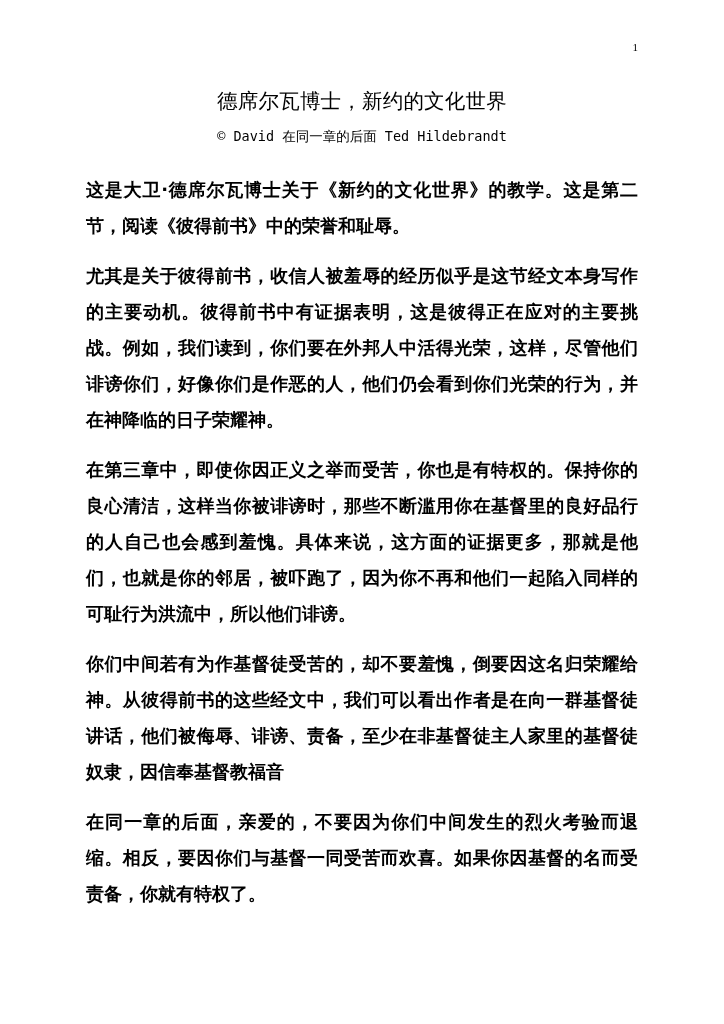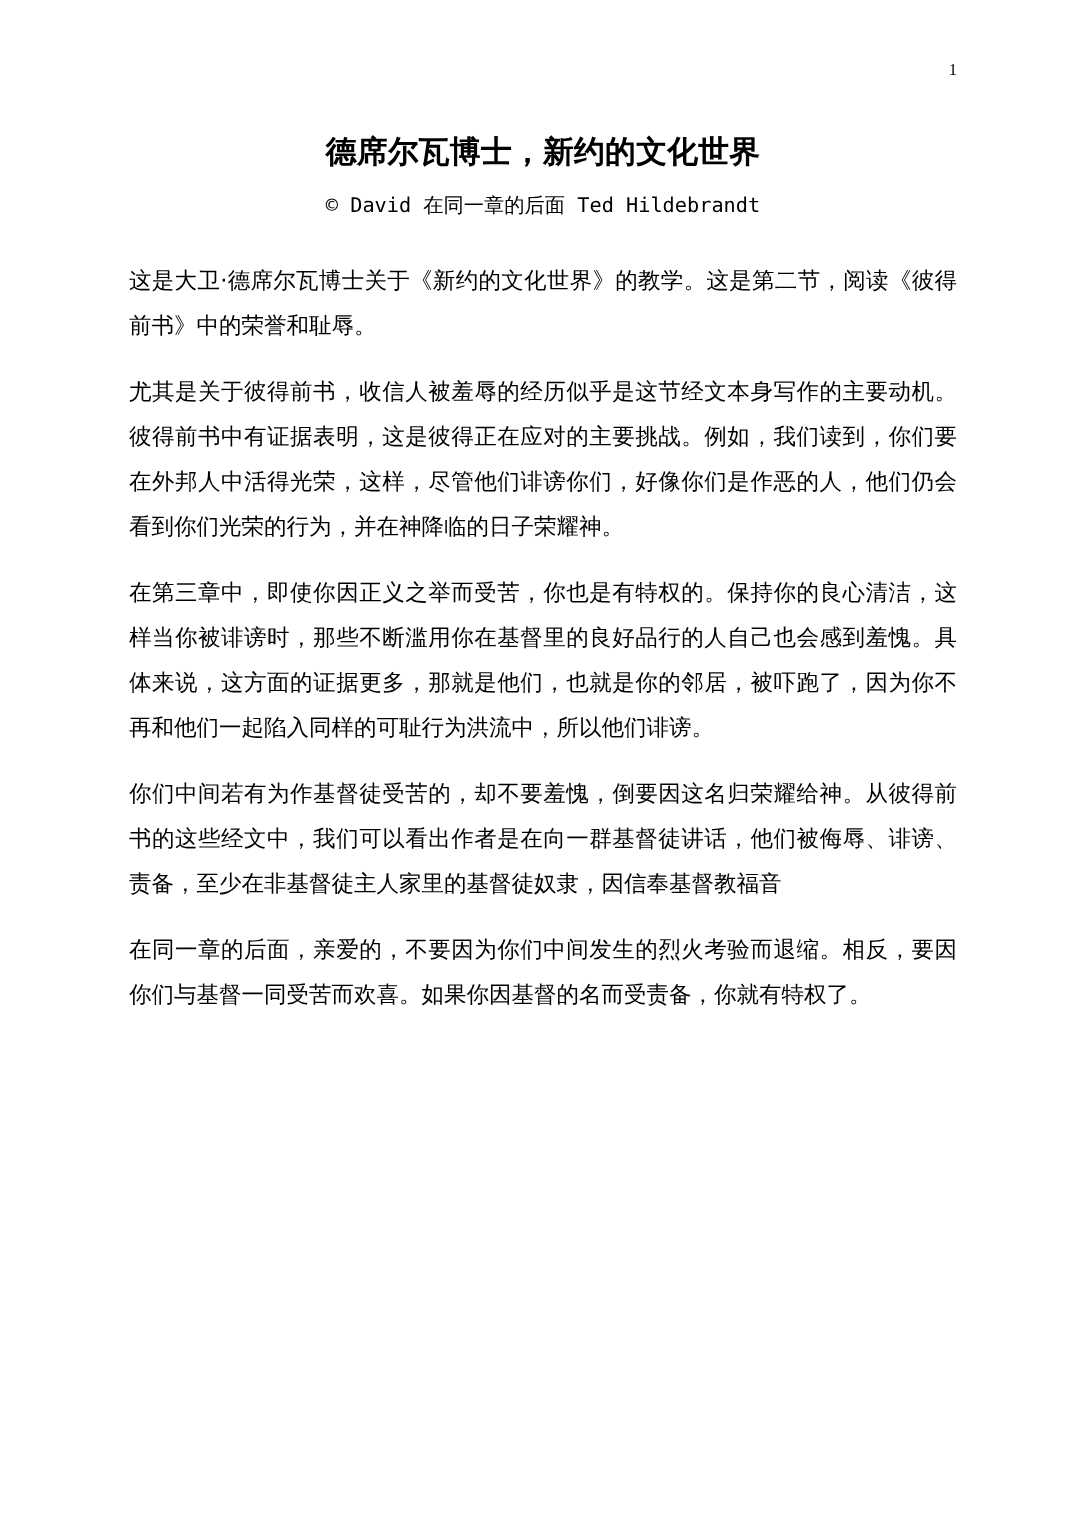--- a/index.html
+++ b/index.html
@@ -30,46 +30,47 @@
     font-size: 11px;
     color: #000;
     line-height: 1;
   }
   .title-block {
     margin-top: 46px;
     text-align: center;
   }
   .doc-title {
     font-family: "DejaVu Sans", sans-serif;
-    font-weight: bold;
+    font-weight: normal;
     font-size: 20.5px;
     line-height: 1.55;
     letter-spacing: 0.2px;
     color: #000;
     margin: 0;
     padding: 0 6px;
   }
   .byline {
     margin-top: 10px;
     font-family: "DejaVu Sans Mono", monospace;
     font-size: 13.5px;
     letter-spacing: 0px;
     color: #000;
   }
   .body-copy {
     margin-top: 26px;
   }
   .para {
     font-family: "DejaVu Sans", sans-serif;
-    font-size: 15px;
+    font-size: 18px;
     line-height: 2.0;
     text-align: justify;
     text-justify: inter-character;
     color: #000;
     margin: 0 0 14px 0;
+    font-weight: bold;
   }
   .para:last-child {
     margin-bottom: 0;
   }
 </style>
 </head>
 <body>
 
 <div class="page">
 

